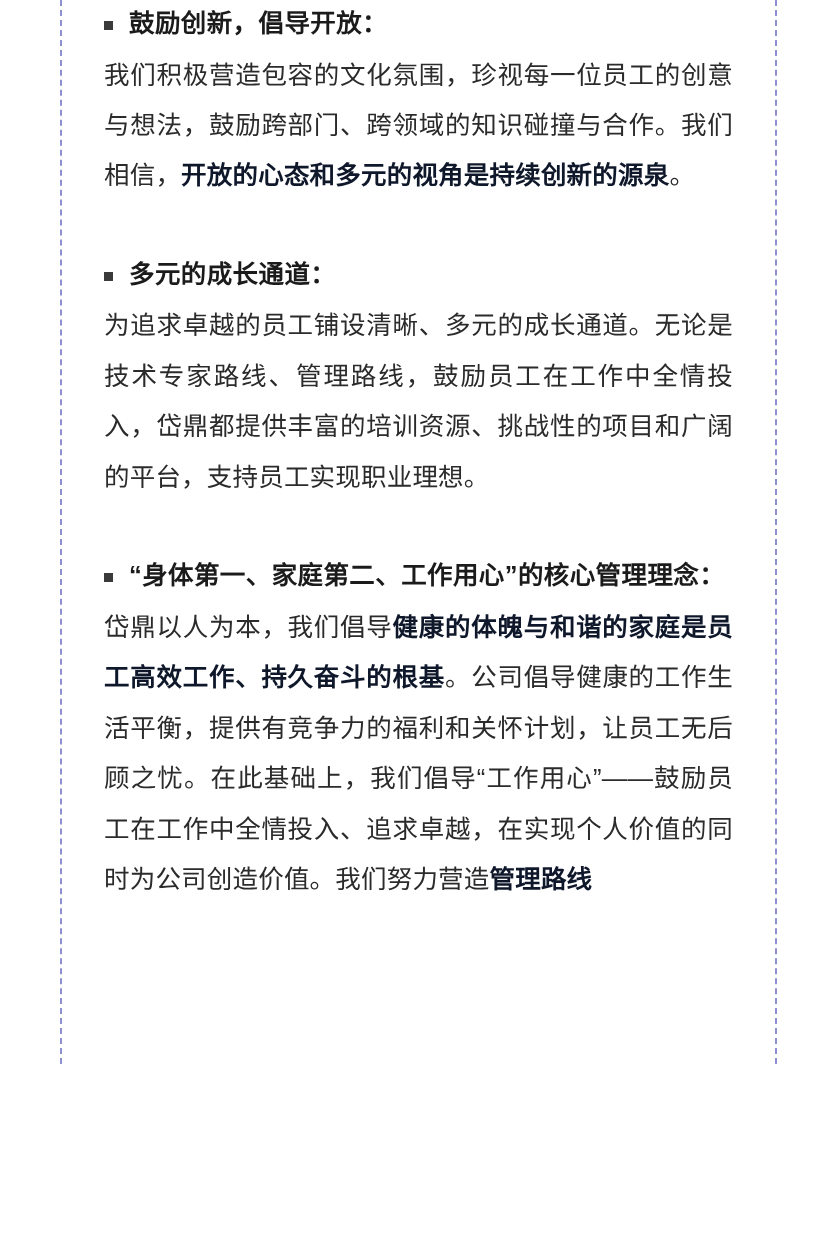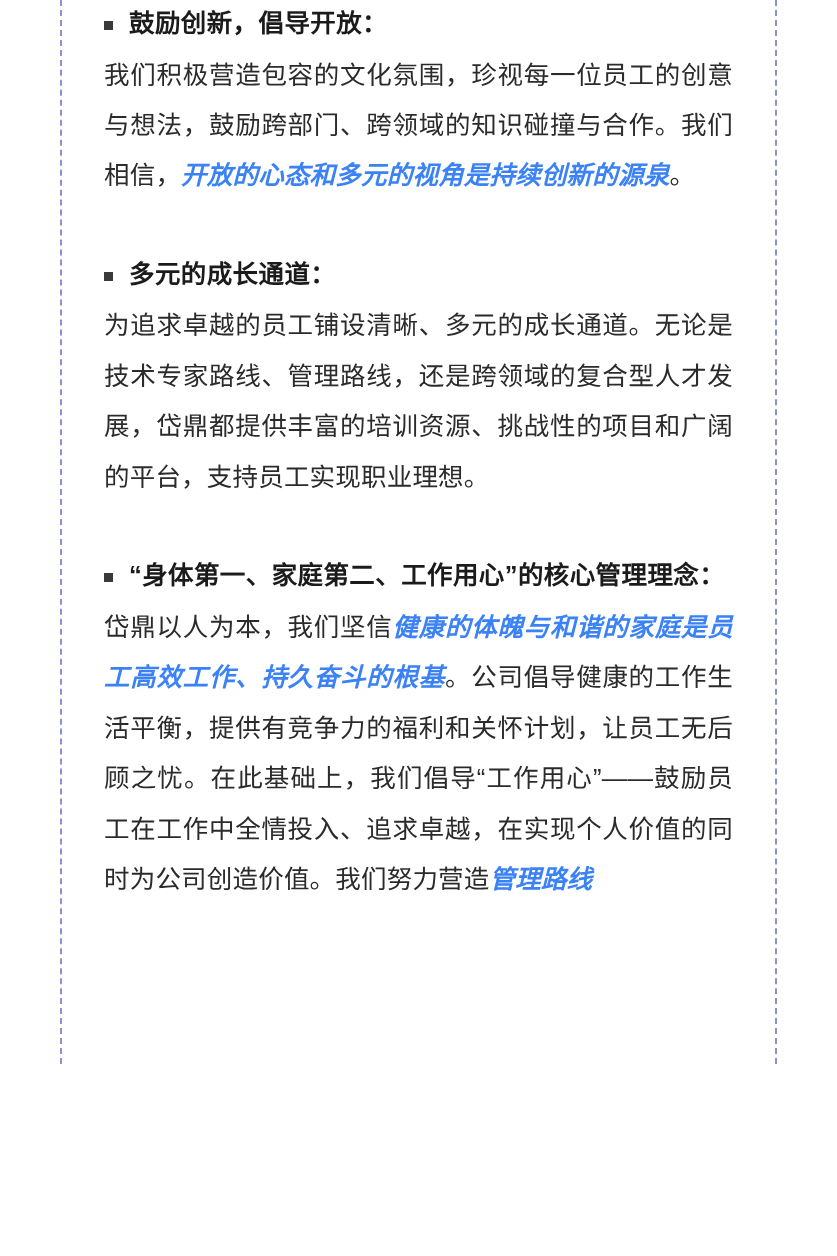--- a/index.html
+++ b/index.html
@@ -69,23 +69,22 @@
   .para {
     font-size: 25.5px;
     line-height: 1.98;
     color: #2b2b2b;
     letter-spacing: 0.2px;
     margin: 0;
     text-align: justify;
     text-justify: inter-ideograph;
   }
   .hl {
-    color: #3b82f6;
+    color: #0f172a;
     font-weight: bold;
-    font-style: italic;
   }
   .spacer-lg { height: 26px; }
 </style>
 </head>
 <body>
 
 <div class="page">
 
   <div class="rule rule-left"></div>
   <div class="rule rule-right"></div>
@@ -100,27 +99,27 @@
       <p class="para"><span>我们积极营造包容的文化氛围，珍视每一位员工的创意与想法，鼓励跨部门、跨领域的知识碰撞与合作。我们相信，</span><span class="hl">开放的心态和多元的视角是持续创新的源泉</span><span>。</span></p>
     </div>
 
     <div class="spacer-lg"></div>
 
     <div class="section">
       <div class="heading">
         <span class="bullet-sq"></span>
         <span class="heading-text">多元的成长通道：</span>
       </div>
-      <p class="para"><span>为追求卓越的员工铺设清晰、多元的成长通道。无论是技术专家路线、管理路线，还是跨领域的复合型人才发展，岱鼎都提供丰富的培训资源、挑战性的项目和广阔的平台，支持员工实现职业理想。</span></p>
+      <p class="para"><span>为追求卓越的员工铺设清晰、多元的成长通道。无论是技术专家路线、管理路线，鼓励员工在工作中全情投入，岱鼎都提供丰富的培训资源、挑战性的项目和广阔的平台，支持员工实现职业理想。</span></p>
     </div>
 
     <div class="spacer-lg"></div>
 
     <div class="section">
       <div class="heading">
         <span class="bullet-sq"></span>
         <span class="heading-text">“身体第一、家庭第二、工作用心”的核心管理理念：</span>
       </div>
-      <p class="para"><span>岱鼎以人为本，我们坚信</span><span class="hl">健康的体魄与和谐的家庭是员工高效工作、持久奋斗的根基</span><span>。公司倡导健康的工作生活平衡，提供有竞争力的福利和关怀计划，让员工无后顾之忧。在此基础上，我们倡导“工作用心”——鼓励员工在工作中全情投入、追求卓越，在实现个人价值的同时为公司创造价值。我们努力营造</span><span class="hl">管理路线</span></p>
+      <p class="para"><span>岱鼎以人为本，我们倡导</span><span class="hl">健康的体魄与和谐的家庭是员工高效工作、持久奋斗的根基</span><span>。公司倡导健康的工作生活平衡，提供有竞争力的福利和关怀计划，让员工无后顾之忧。在此基础上，我们倡导“工作用心”——鼓励员工在工作中全情投入、追求卓越，在实现个人价值的同时为公司创造价值。我们努力营造</span><span class="hl">管理路线</span></p>
     </div>
 
   </div>
 </div>
 
 </body></html>

